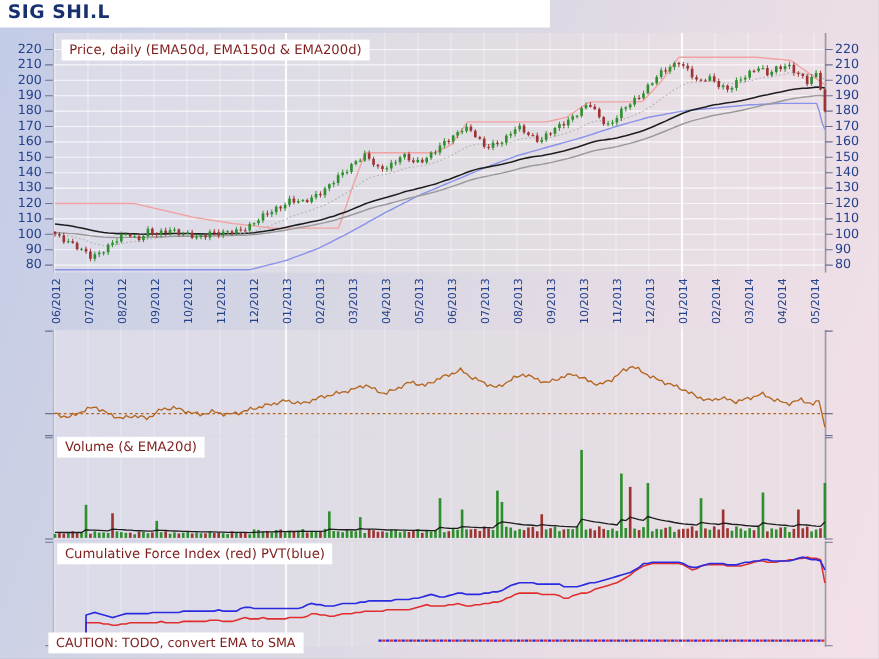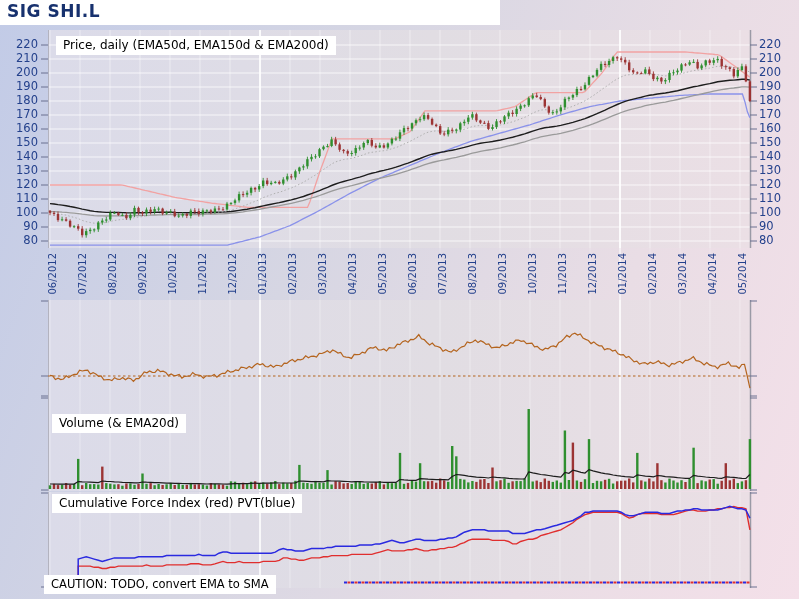--- a/index.html
+++ b/index.html
@@ -7,24 +7,24 @@
     font-family:"DejaVu Sans","Liberation Sans",sans-serif;
     background:linear-gradient(110deg,#c2cbe7 0%,#d6d6e3 38%,#e9dde5 72%,#f4e0e9 100%);}
   .title-strip{position:absolute;left:0;top:0;width:500px;height:25px;background:#ffffff;}
   .title-strip span{position:absolute;left:7px;top:1px;font-size:17px;font-weight:bold;color:#17316e;letter-spacing:.5px;}
   .panel{position:absolute;left:0;}
   #price-panel{top:30px;height:218px;width:799px;}
   #date-axis{top:248px;height:52px;width:799px;position:absolute;}
   #rs-panel{top:300px;height:97px;width:799px;}
   #vol-panel{top:397px;height:94px;width:799px;}
   #cfi-panel{top:492px;height:96px;width:799px;}
-  .chip{position:absolute;background:#ffffff;color:#000000;font-size:12px;padding:2px 7px 3px 7px;white-space:nowrap;}
+  .chip{position:absolute;background:#ffffff;color:#7f1d1d;font-size:12px;padding:2px 7px 3px 7px;white-space:nowrap;}
   #chip-price{left:56px;top:36px;}
   #chip-rs{left:52px;top:302px;}
-  #chip-vol{left:52px;top:414px;}
+  #chip-vol{left:52px;top:397px;}
   #chip-cfi{left:52px;top:494px;}
   #chip-caution{left:44px;top:575px;font-size:11.5px;}
   .ylab{position:absolute;font-size:11.5px;color:#24418c;line-height:13px;}
   .ylab.left{left:4px;width:34px;text-align:right;}
   .ylab.right{left:759px;width:38px;text-align:left;}
   .dlab{position:absolute;top:266px;width:44px;height:13px;font-size:10px;color:#24418c;
         transform:rotate(-90deg);text-align:left;line-height:13px;}
   svg{display:block;}
 </style>
 </head>

